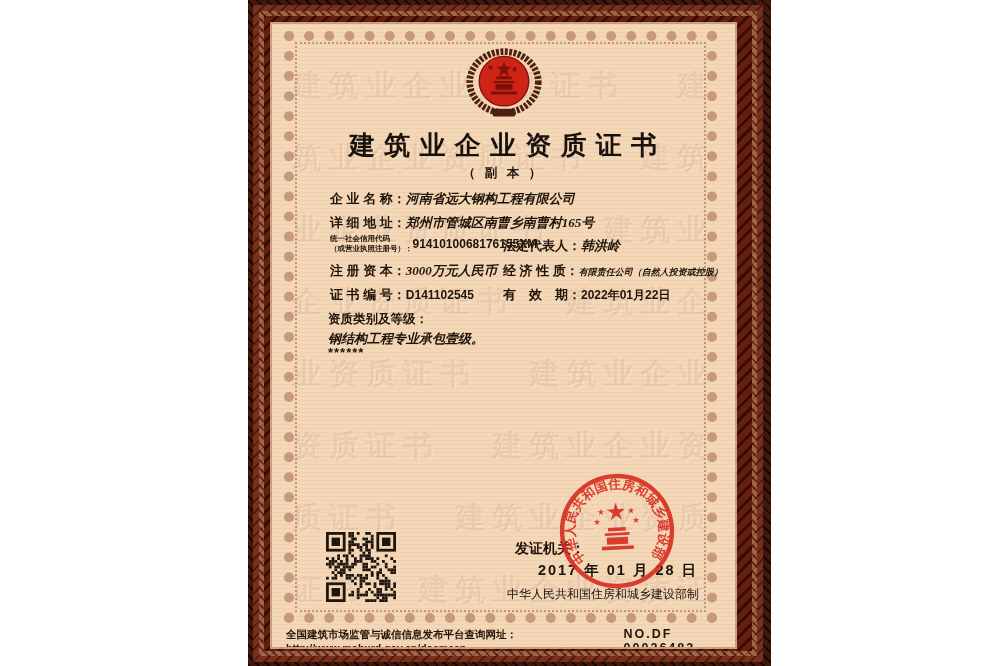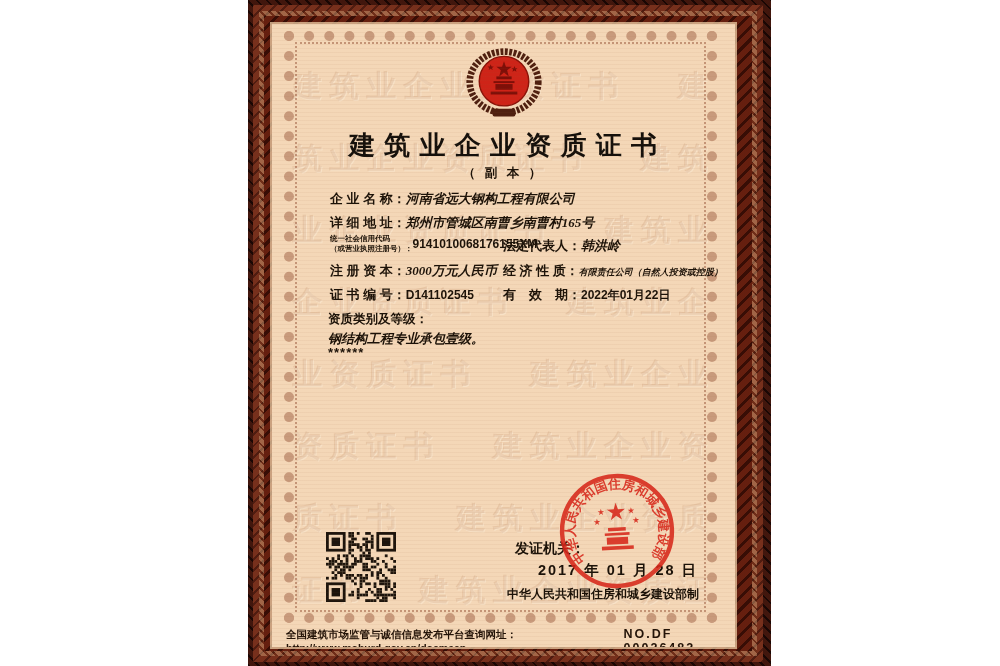--- a/index.html
+++ b/index.html
@@ -52,21 +52,21 @@
   .qual-g { position:absolute; left:56px; top:306px; font-family:"Liberation Serif", serif;
             font-style:italic; font-weight:600; font-size:13px; }
   .qual-f { position:absolute; left:56px; top:321px; font-weight:bold; font-size:13px; letter-spacing:1px; }
 
   
   .qr { position:absolute; left:54px; top:508px; width:70px; height:70px; }
   .authority { position:absolute; left:243px; top:516px; font-size:14px; font-weight:bold; z-index:3; }
   .issue-date { position:absolute; left:230px; top:537px; width:232px; text-align:center;
                 font-size:14.5px; font-weight:bold; letter-spacing:2px; z-index:3; }
   .issued-by { position:absolute; left:205px; top:562px; width:252px; text-align:center;
-               font-size:12px; font-weight:bold; z-index:2; }
+               font-size:12px; font-weight:normal; z-index:2; }
   .seal { position:absolute; left:283px; top:445px; width:124px; height:124px; z-index:5;
           opacity:.88; transform:rotate(-3deg); pointer-events:none; }
 
   
   .footer { position:absolute; left:14px; right:8px; top:603px; display:flex;
             justify-content:space-between; align-items:baseline; z-index:6; }
   .footer .query { font-size:10.5px; font-weight:bold; color:#241408; }
   .footer .serial { font-size:12.5px; font-weight:bold; letter-spacing:2px; color:#241408; }
 </style>
 </head>

